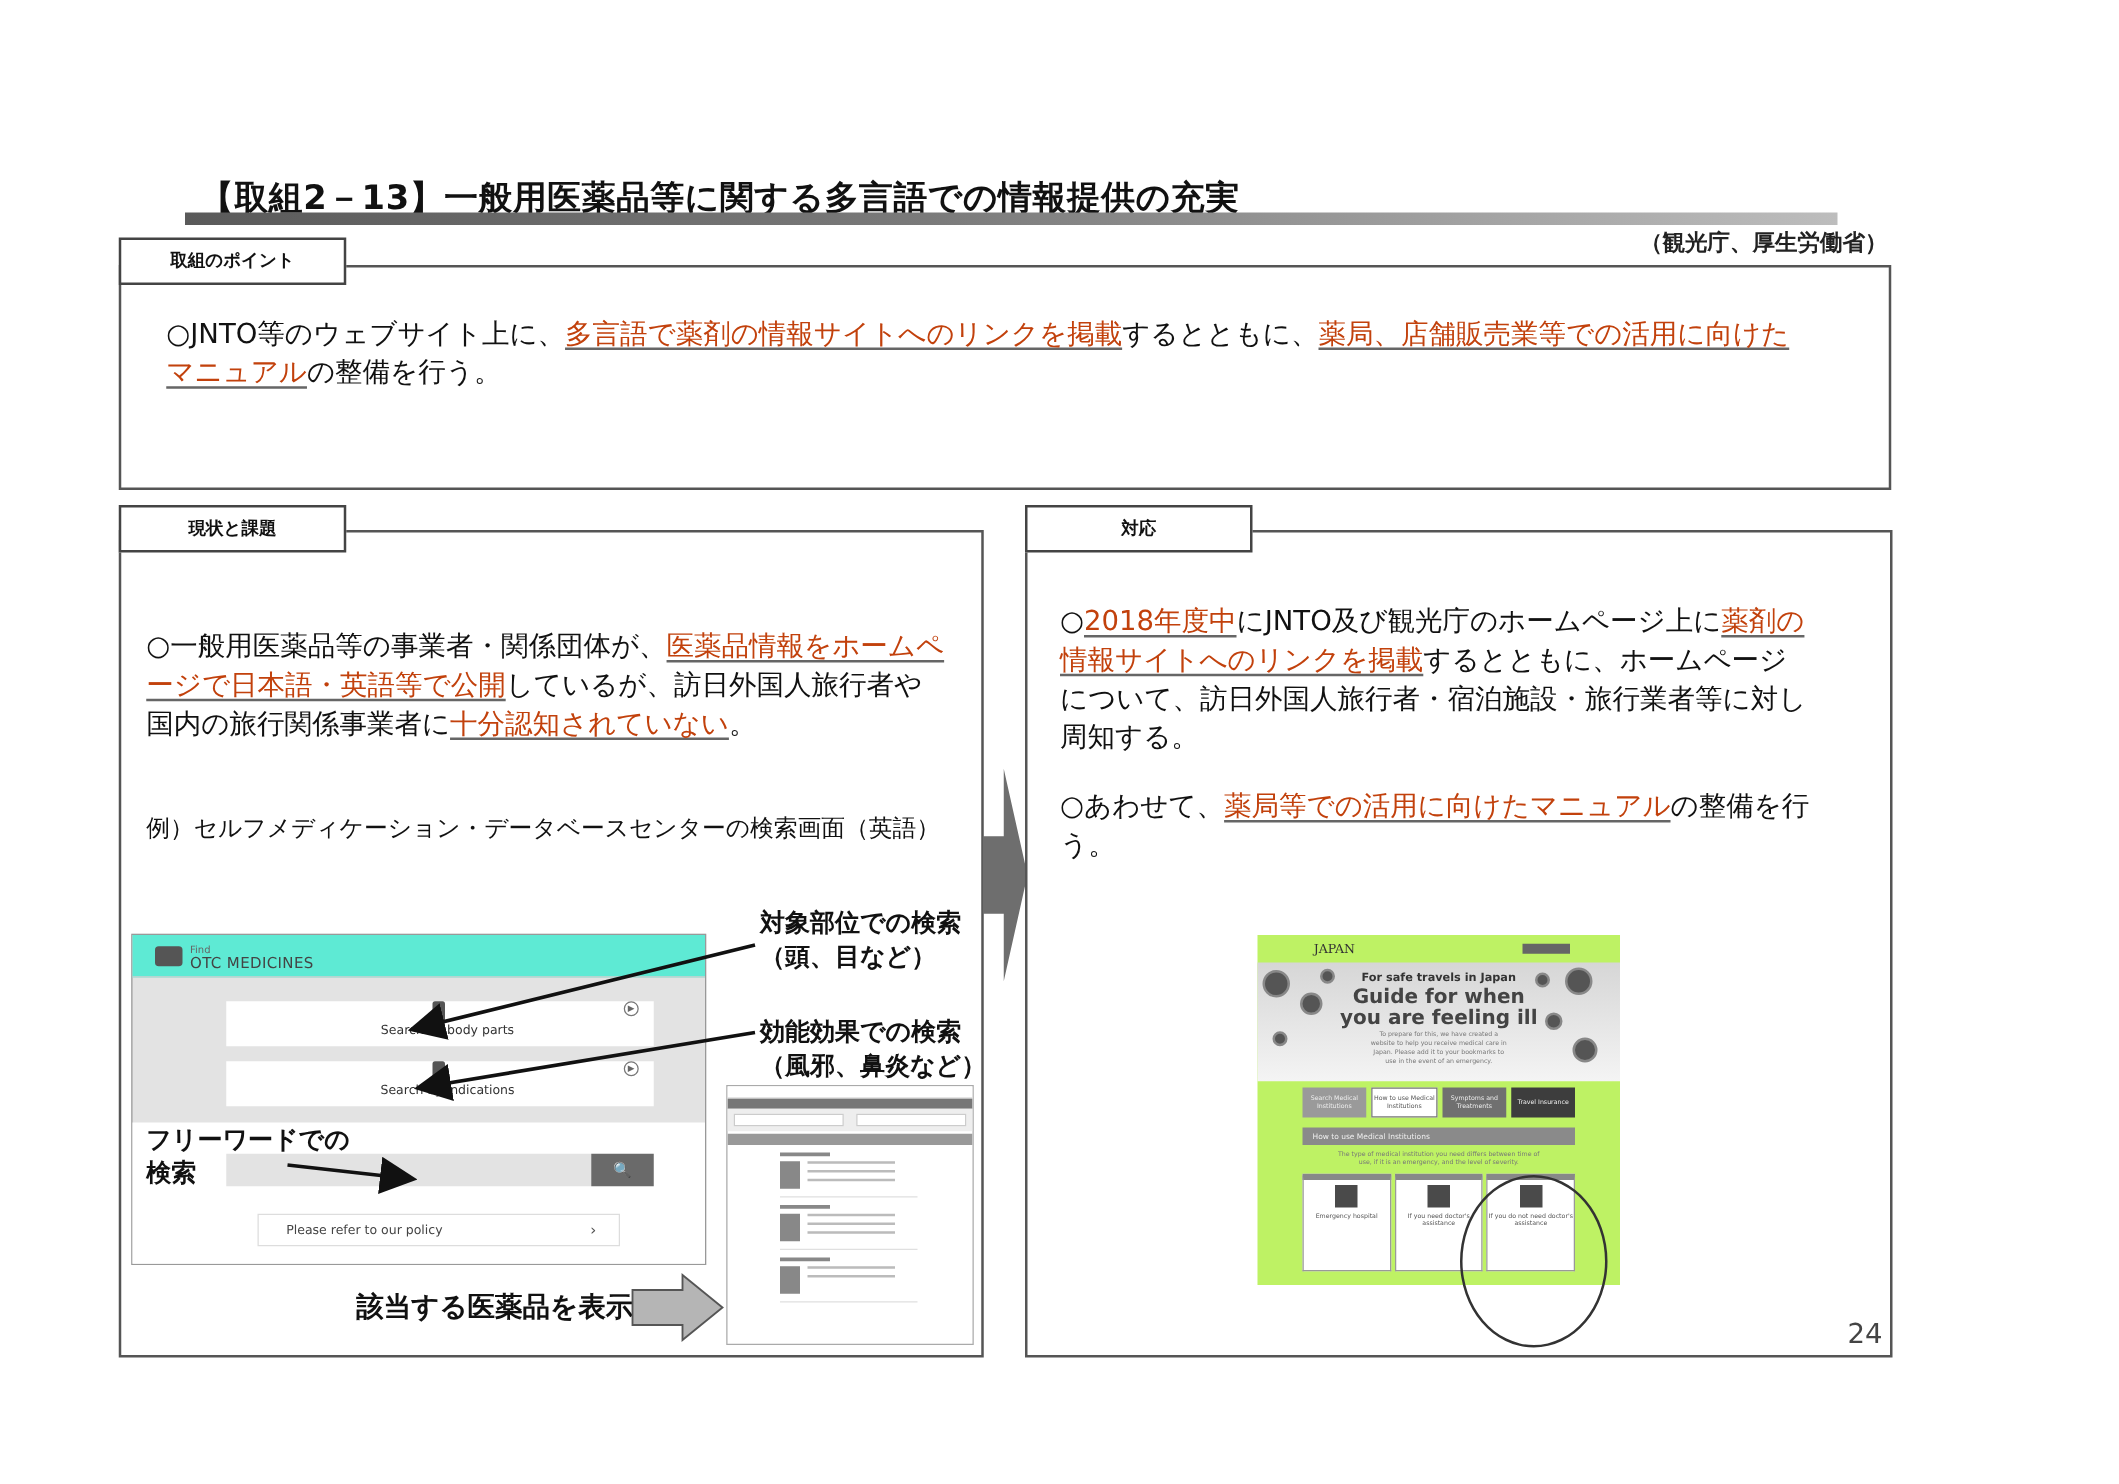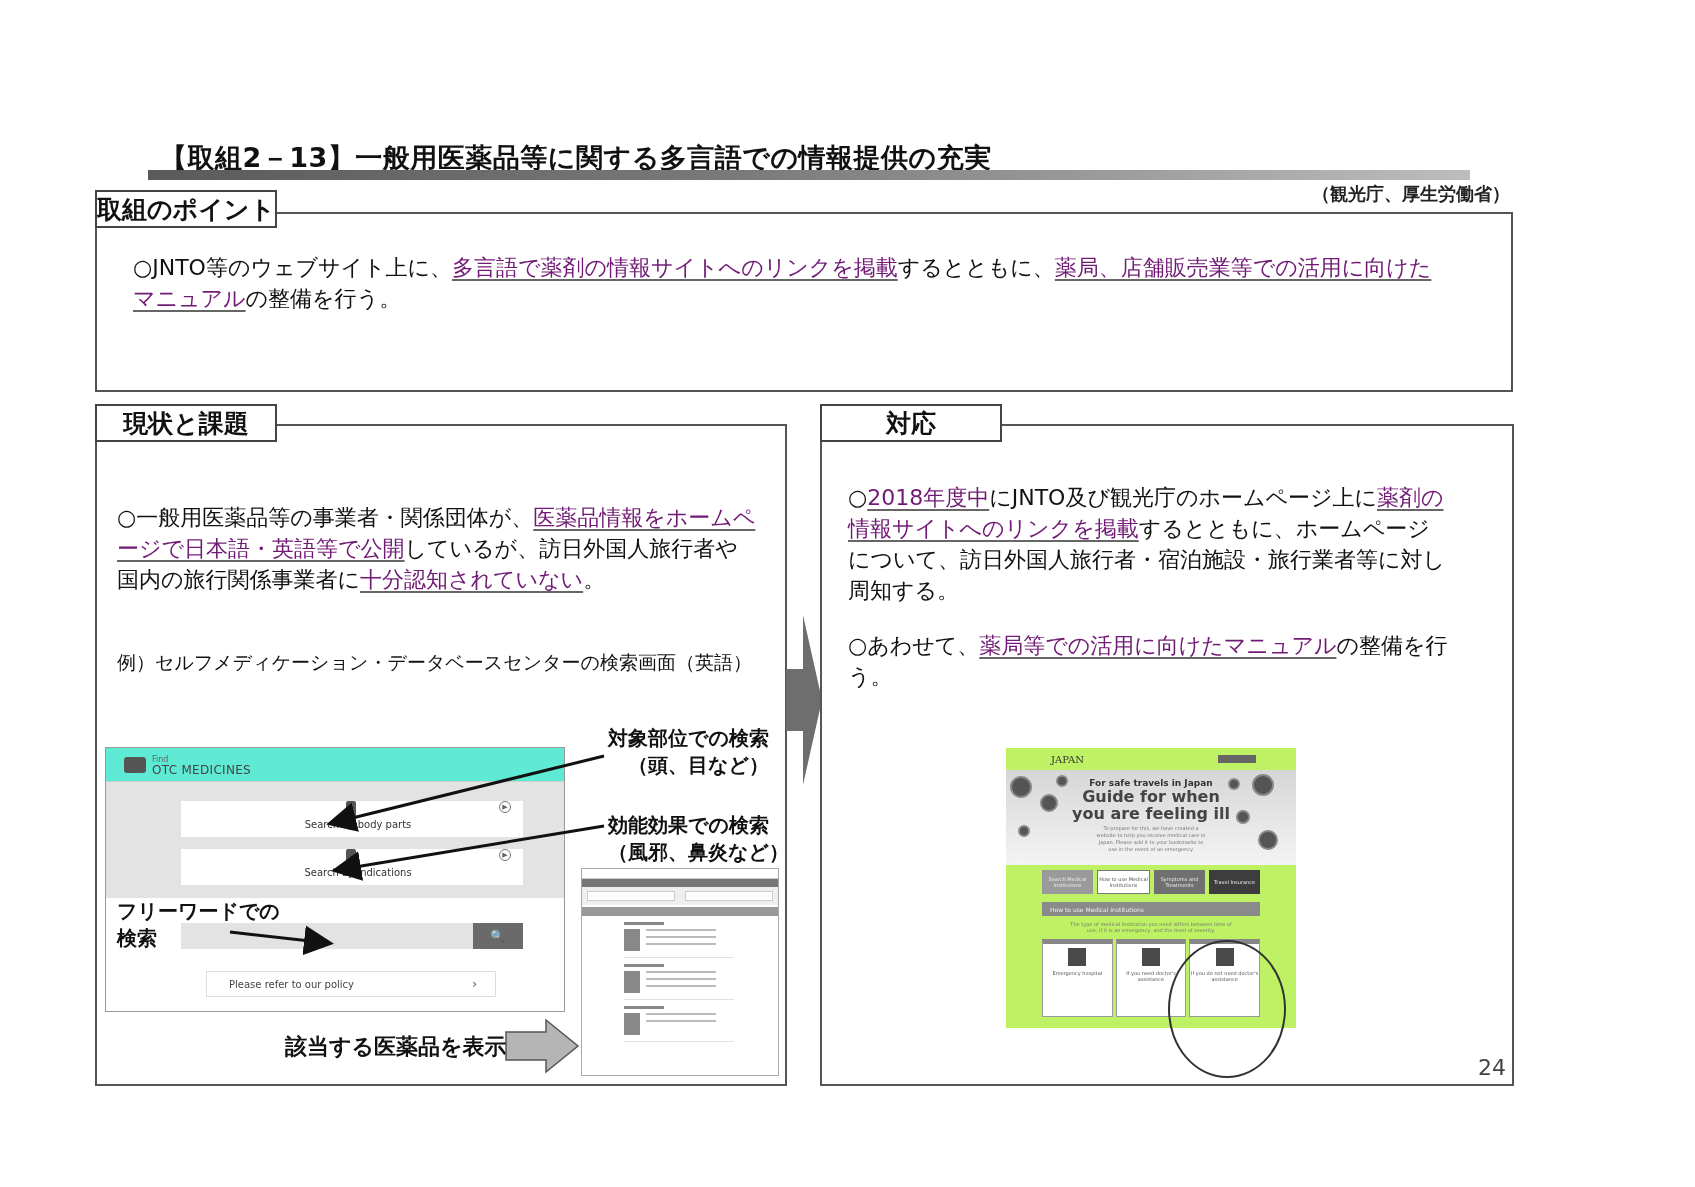--- a/index.html
+++ b/index.html
@@ -7,24 +7,24 @@
   body { font-family: "DejaVu Sans", "Liberation Sans", sans-serif; color: #1a1a1a; position: relative; }
 
   .slide { position: absolute; left: 0; top: 0; width: 1695px; height: 1187px; }
 
   .title { position: absolute; left: 160px; top: 140px; font-size: 27px; font-weight: bold; letter-spacing: 0.5px; color: #111; white-space: nowrap; }
   .title-bar { position: absolute; left: 148px; top: 170px; width: 1322px; height: 10px;
     background: linear-gradient(to right, #5a5a5a 0%, #7a7a7a 45%, #bdbdbd 100%); }
   .ministry { position: absolute; left: 1312px; top: 182px; font-size: 18px; font-weight: bold; white-space: nowrap; color: #222; }
 
   .box { position: absolute; border: 2px solid #555; background: #fff; }
-  .tab-label { position: absolute; border: 2px solid #444; background: #fff; font-size: 25px; font-weight: bold;
+  .tab-label { position: absolute; border: 2px solid #444; background: #fff; font-size: 14px; font-weight: bold;
     display: flex; align-items: center; justify-content: center; color: #111; }
 
-  .ul { text-decoration: underline; text-decoration-color: #666; text-underline-offset: 4px; color: #701a75; }
+  .ul { text-decoration: underline; text-decoration-color: #666; text-underline-offset: 4px; color: #c2410c; }
   .txt { font-size: 22px; line-height: 31px; color: #111; }
 
   
   #point-box { left: 95px; top: 212px; width: 1418px; height: 180px; }
   #point-tab { left: 95px; top: 190px; width: 182px; height: 38px; }
   #point-text { position: absolute; left: 133px; top: 252px; width: 1320px; }
 
   
   #left-box { left: 95px; top: 424px; width: 692px; height: 662px; }
   #left-tab { left: 95px; top: 404px; width: 182px; height: 38px; }
@@ -66,21 +66,21 @@
   #results .filters div { flex: 1; height: 10px; background: #fff; border: 1px solid #ccc; }
   #results .bar2 { height: 9px; background: #999; margin-top: 2px; }
   #results .item { margin: 6px 0 0 42px; width: 110px; border-bottom: 1px solid #e0e0e0; padding-bottom: 6px; }
   #results .item .t { height: 3px; background: #888; width: 40px; margin-bottom: 4px; }
   #results .item .row { display: flex; gap: 6px; }
   #results .item .img { width: 16px; height: 22px; background: #888; }
   #results .item .lines div { height: 2px; background: #bbb; width: 70px; margin-bottom: 5px; }
 
   
   .callout { position: absolute; font-size: 20px; font-weight: bold; line-height: 27px; color: #111; white-space: nowrap; }
-  #callout-body { left: 608px; top: 725px; text-align: right; }
+  #callout-body { left: 608px; top: 725px; }
   #callout-ind { left: 608px; top: 812px; }
   #callout-free { left: 117px; top: 898px; font-weight: bold; }
   #callout-show { left: 285px; top: 1033px; font-size: 22px; }
   #show-arrow { position: absolute; left: 504px; top: 1018px; width: 76px; height: 56px; }
   #arrows-svg { position: absolute; left: 0; top: 0; width: 1695px; height: 1187px; pointer-events: none; }
 
   
   #jnto { position: absolute; left: 1006px; top: 748px; width: 290px; height: 280px; background: #bef264; }
   #jnto-top { height: 22px; display: flex; align-items: center; justify-content: space-between; padding: 0 40px 0 45px; }
   #jnto-logo { font-family: "DejaVu Serif", serif; font-size: 10px; color: #333; }

